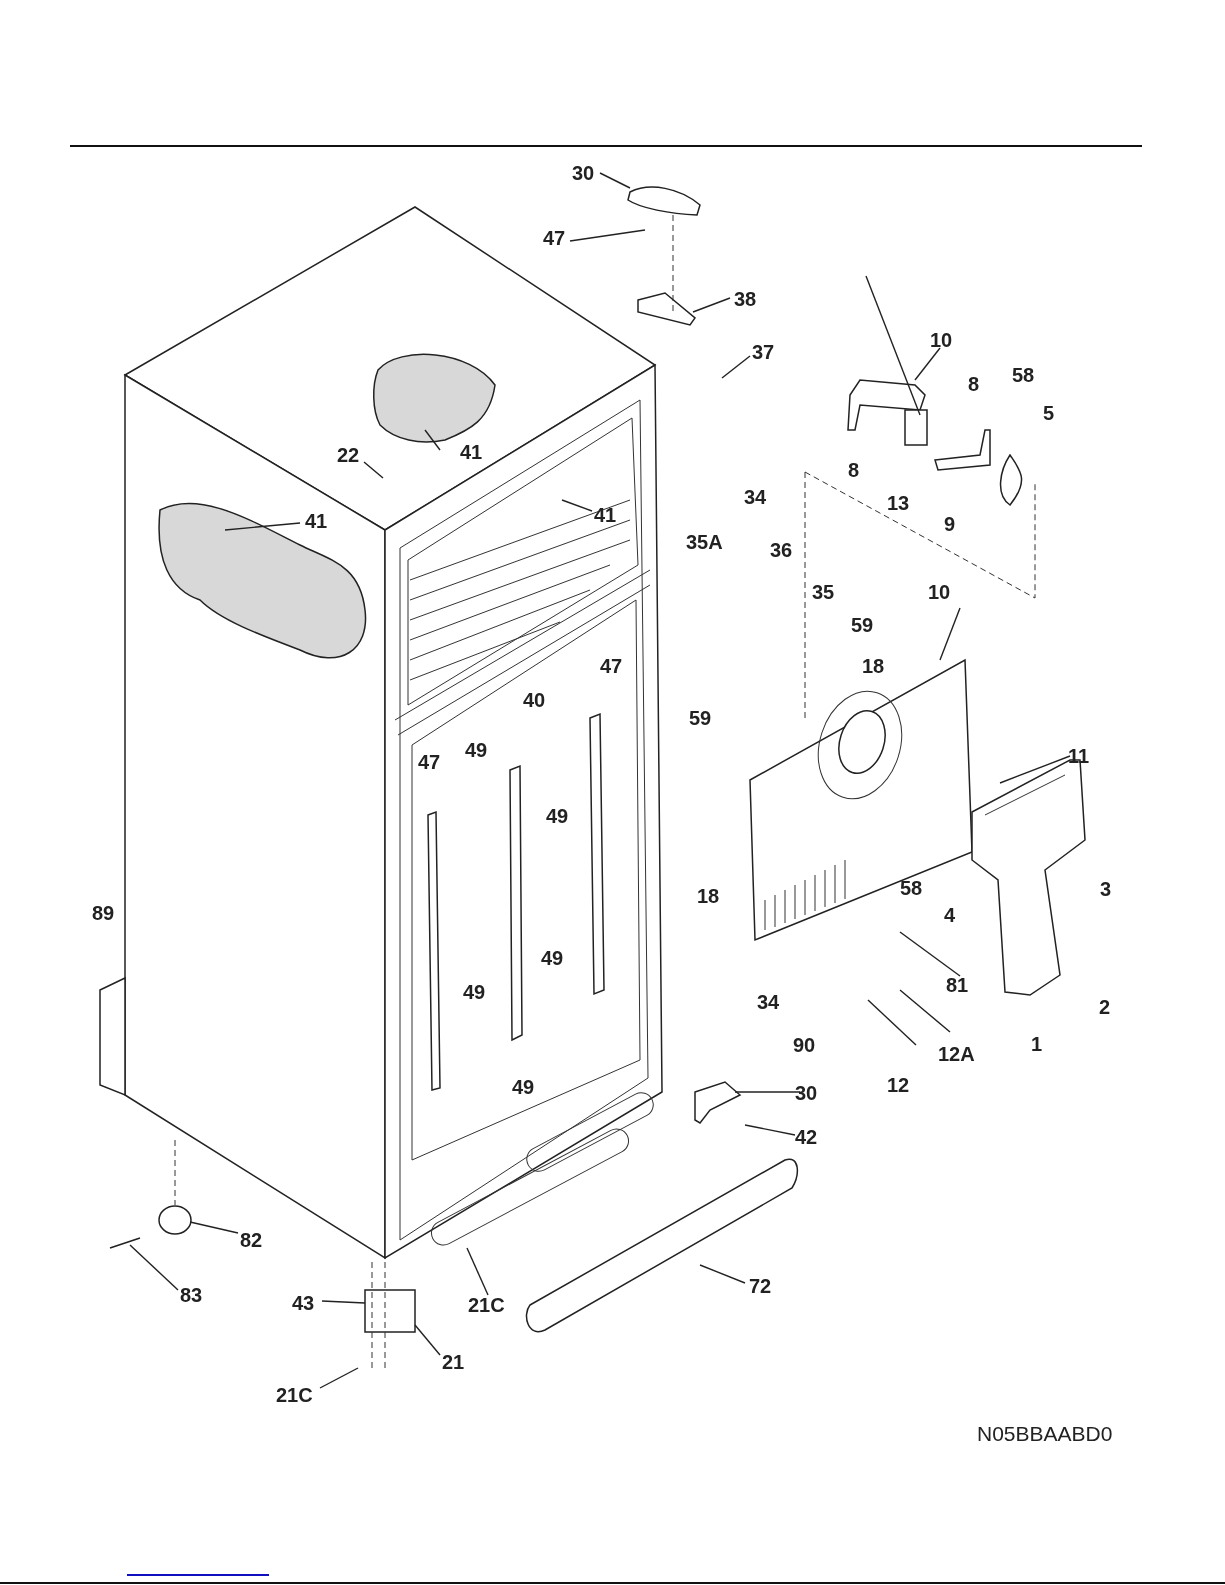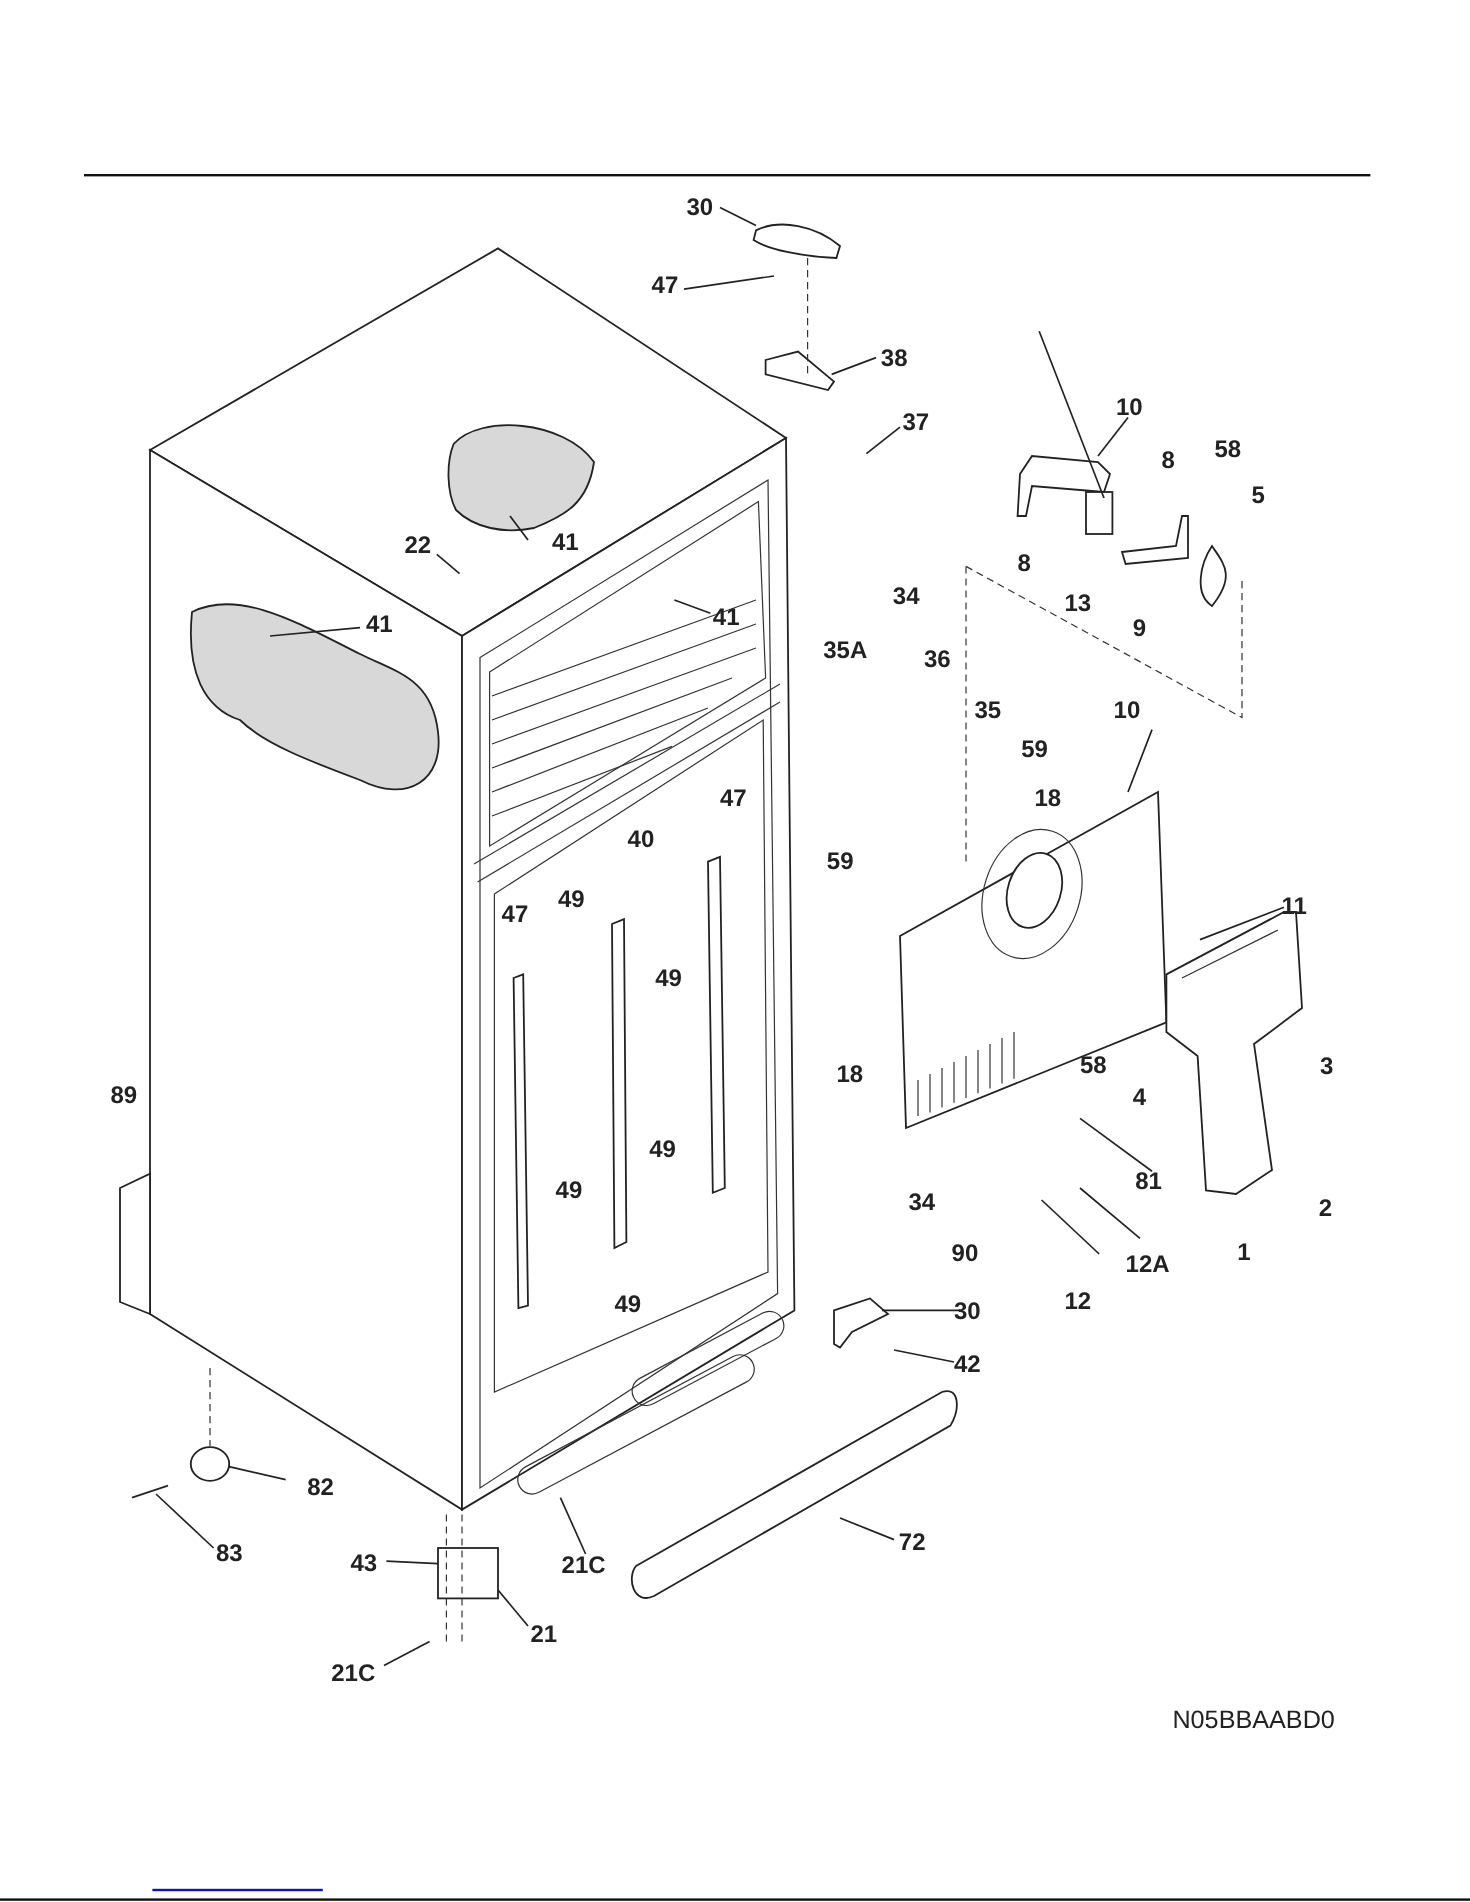--- a/index.html
+++ b/index.html
@@ -188,21 +188,21 @@
 <div class="lbl" style="left:946px;top:975px">81</div>
 <div class="lbl" style="left:1099px;top:997px">2</div>
 <div class="lbl" style="left:757px;top:992px">34</div>
 <div class="lbl" style="left:793px;top:1035px">90</div>
 <div class="lbl" style="left:938px;top:1044px">12A</div>
 <div class="lbl" style="left:1031px;top:1034px">1</div>
 <div class="lbl" style="left:512px;top:1077px">49</div>
 <div class="lbl" style="left:795px;top:1083px">30</div>
 <div class="lbl" style="left:887px;top:1075px">12</div>
 <div class="lbl" style="left:795px;top:1127px">42</div>
-<div class="lbl" style="left:256px;top:1230px">82</div>
+<div class="lbl" style="left:240px;top:1230px">82</div>
 <div class="lbl" style="left:180px;top:1285px">83</div>
 <div class="lbl" style="left:749px;top:1276px">72</div>
 <div class="lbl" style="left:292px;top:1293px">43</div>
 <div class="lbl" style="left:468px;top:1295px">21C</div>
 <div class="lbl" style="left:442px;top:1352px">21</div>
 <div class="lbl" style="left:276px;top:1385px">21C</div>
 
 <div id="figure-code">N05BBAABD0</div>
 <div id="footer-link"></div>
 <div id="footer-rule"></div>

